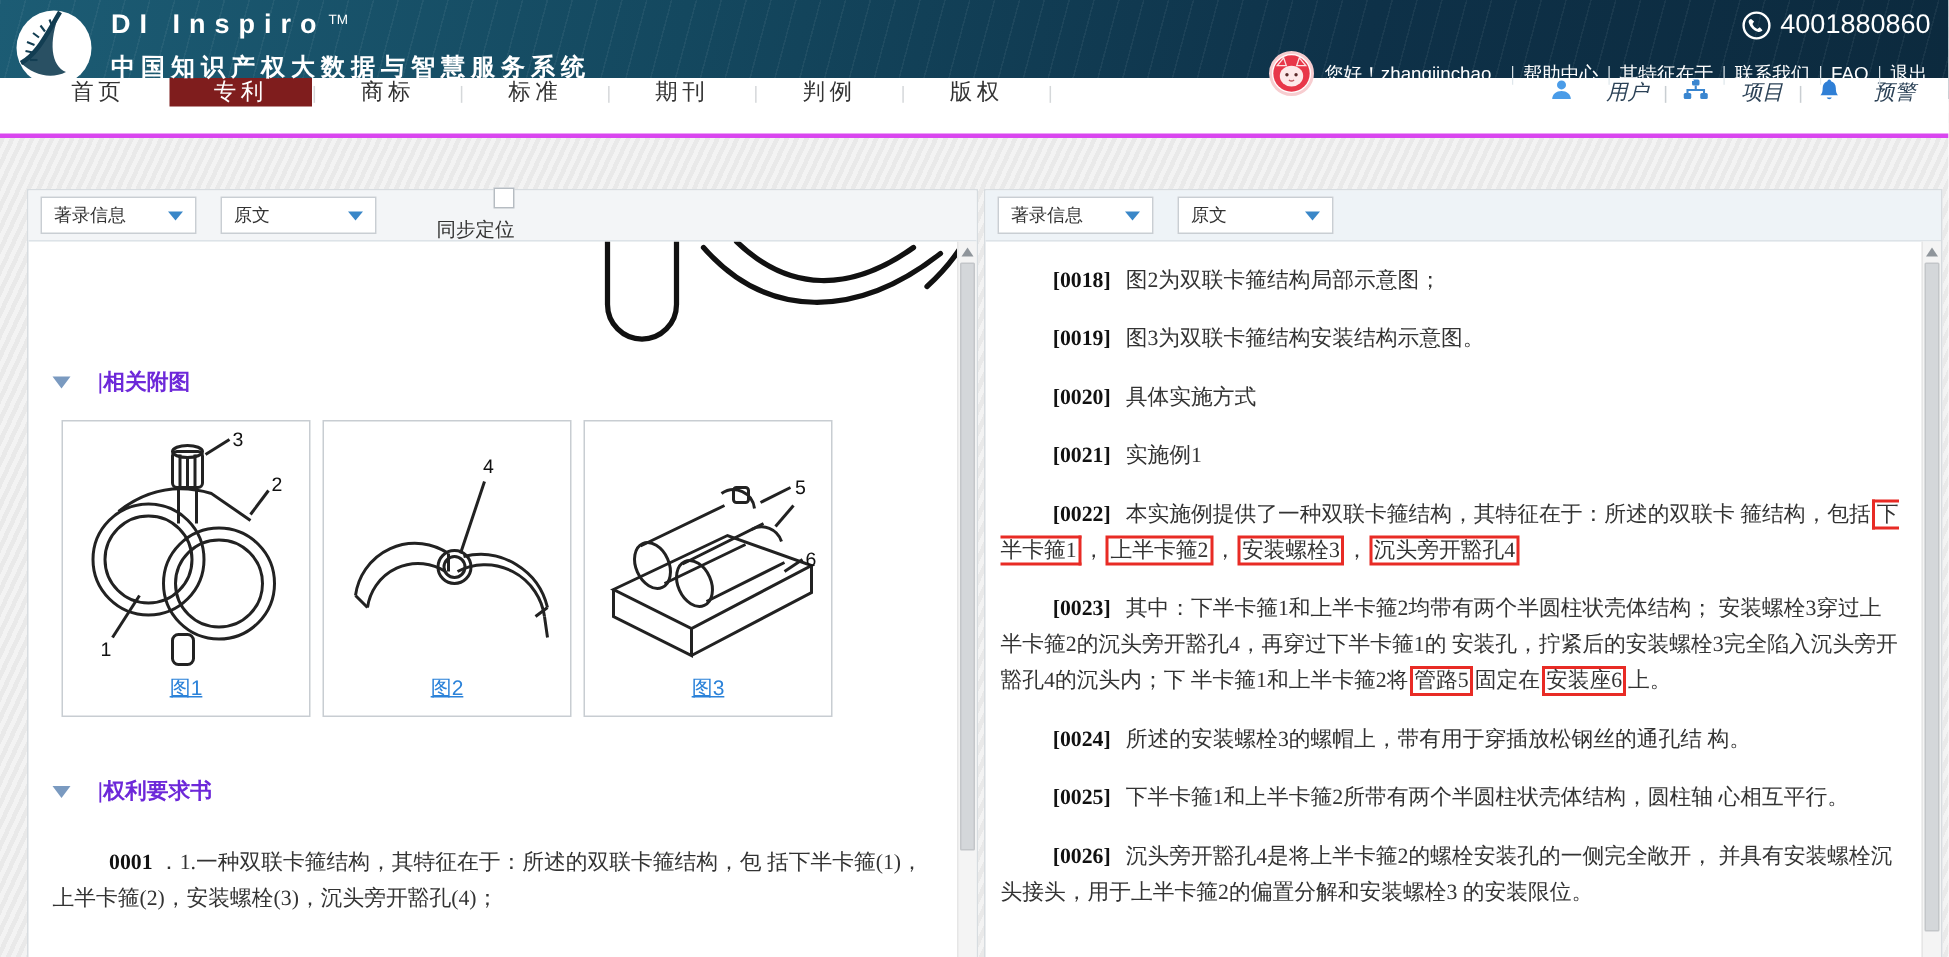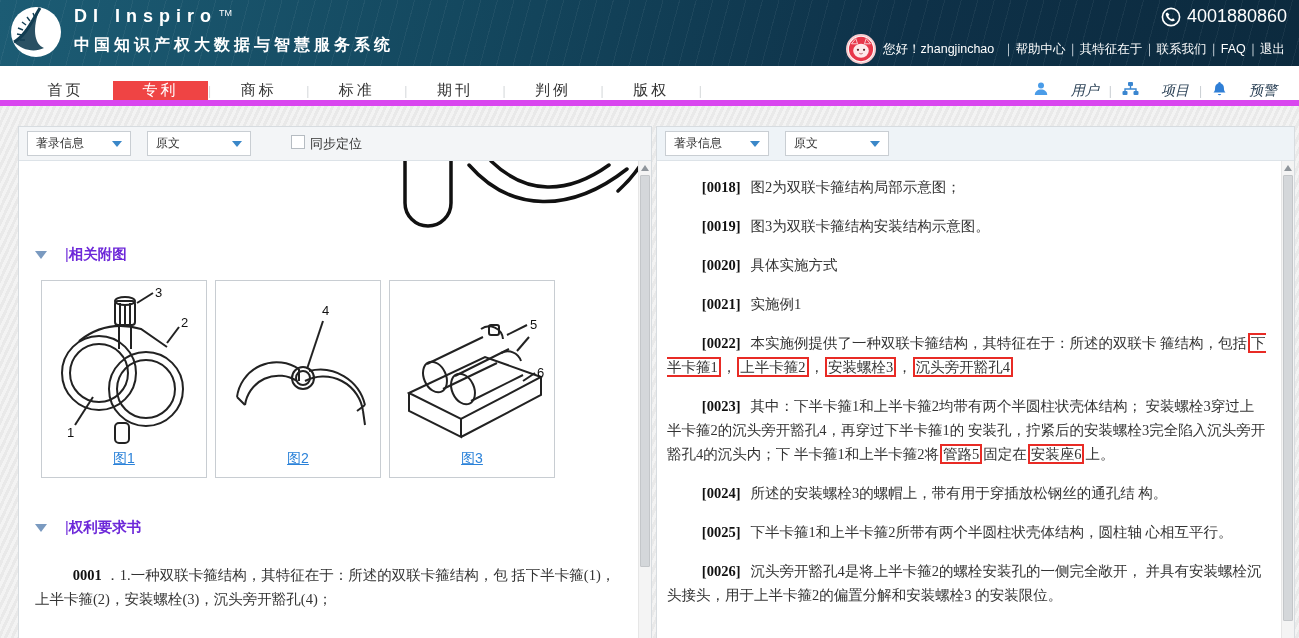--- a/index.html
+++ b/index.html
@@ -27,37 +27,37 @@
   .logo-text .t1 { color:#fff; font-size:18px; letter-spacing:6px; font-weight:bold; position:relative; }
   .logo-text .tm { color:#fff; font-size:9px; vertical-align:super; letter-spacing:0; margin-left:2px;}
   .logo-text .t2 { color:#fff; font-size:16px; font-weight:bold; letter-spacing:4px; margin-top:8px; }
   .hdr-phone { position:absolute; right:12px; top:6px; color:#fff; font-size:18px; display:flex; align-items:center; gap:6px; z-index:2;}
   .hdr-user { position:absolute; right:14px; top:34px; display:flex; align-items:center; gap:7px; color:#fff; font-size:12.5px; z-index:2;}
   .hdr-user .sep { color:#dfe7ec; margin:0 1px; }
   .hdr-user a-like, .hlink { color:#fff; cursor:pointer; }
   .avatar { width:30px; height:30px; border-radius:50%; background:#e8374a; border:2px solid #f7cdd0; overflow:hidden; }
 
   
-  .nav { position:absolute; top:66px; left:0; width:1299px; height:40px; background:#fff; display:flex; align-items:flex-end; border-bottom:6px solid #d946ef;}
+  .nav { position:absolute; top:52px; left:0; width:1299px; height:40px; background:#fff; display:flex; align-items:flex-start; border-bottom:3px solid #d946ef;}
   .nav-item { width:95px; display:flex; align-items:center; justify-content:center; font-size:15px; letter-spacing:3px; color:#333; cursor:pointer; }
-  .nav-item.active { background:#ef4444; color:#fff; }
+  .nav-item.active { background:#7f1d1d; color:#fff; }
   .nav-sep { color:#d5d8da; align-self:center; font-size:12px; }
   .nav-right { margin-left:auto; display:flex; align-items:center; gap:10px; padding-right:22px; }
   .nav-right .itm { display:flex; align-items:center; gap:22px; color:#2c4257; font-size:14px; cursor:pointer;font-style:italic; }
   .nav-right .sep { color:#c9ced2; font-size:12px; }
 
   
   .panel { position:absolute; top:126px; background:#fff; border:1px solid #d7dce0; }
   .panel-left  { left:18px;  width:634px; height:520px; }
   .panel-right { left:656px; width:639px; height:520px; }
   .toolbar { height:34px; background:#eef3f7; border-bottom:1px solid #dde3e8; display:flex; align-items:center; gap:16px; padding:0 8px; }
   .toolbar-left-bg { background:#f3f5f7; }
   .dd { width:104px; height:25px; background:#fff; border:1px solid #c9ced3; display:flex; align-items:center; justify-content:space-between; padding:0 8px; font-size:12px; color:#333; cursor:pointer; }
   .caret { width:0; height:0; border-left:5px solid transparent; border-right:5px solid transparent; border-top:6px solid #3a87c8; }
-  .chk-wrap { display:flex; align-items:flex-start; gap:5px; font-size:13px; color:#333; margin-left:24px;}
+  .chk-wrap { display:flex; align-items:flex-end; gap:5px; font-size:13px; color:#333; margin-left:24px;flex-direction:column;}
   .chk { width:14px; height:14px; border:1px solid #b6bcc2; background:#fff; }
 
   .content { position:absolute; top:34px; left:0; right:13px; bottom:0; overflow:hidden; }
 
   
   .scroll { position:absolute; top:34px; right:0; bottom:0; width:13px; background:#f4f4f4; border-left:1px solid #e6e6e6; }
   .scroll .arrow { width:0; height:0; border-left:4px solid transparent; border-right:4px solid transparent; border-bottom:6px solid #8f959b; margin:4px auto 0; }
   .scroll .thumb { position:absolute; left:1px; width:10px; background:#d4d7da; border:1px solid #c3c6c9; border-radius:1px; }
 
   

